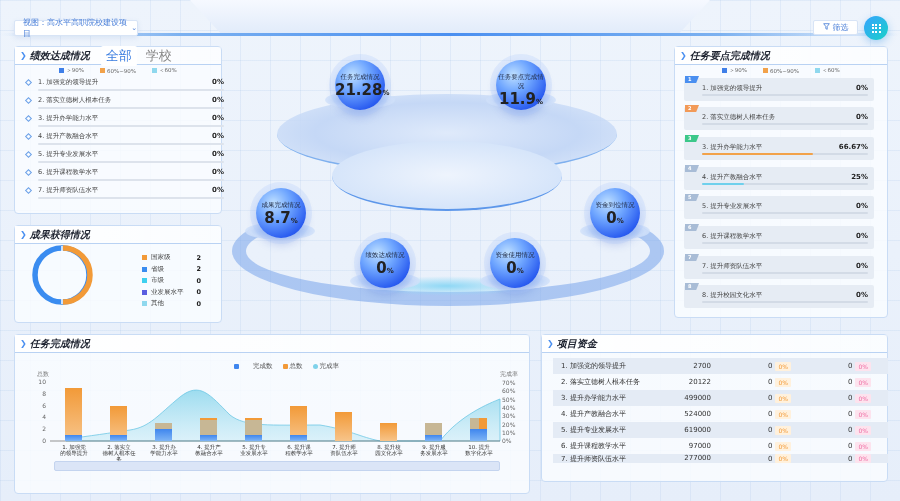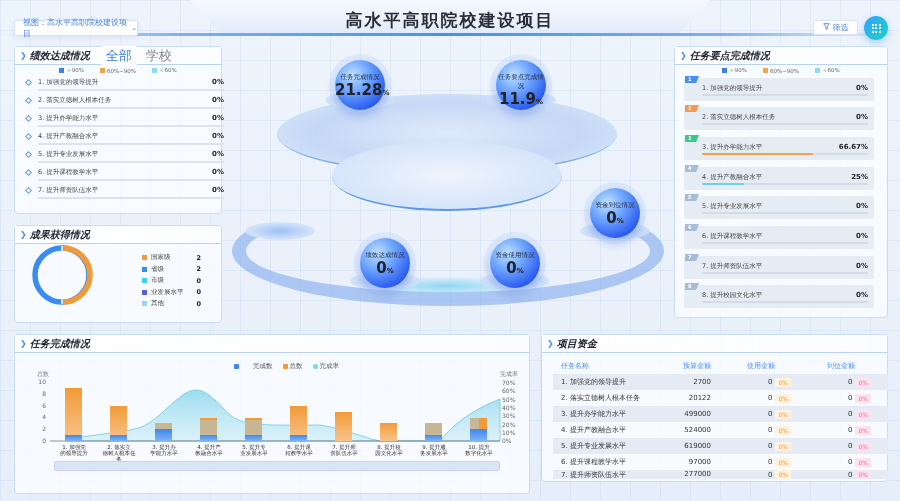--- a/index.html
+++ b/index.html
@@ -84,21 +84,20 @@
 .kp-row .fill{position:absolute;left:0;top:0;height:2px;border-radius:1px}
 </style>
 </head>
 <body>
 
 <div class="bg-grid"></div>
 
 <div class="header">
   <div class="header-band"></div>
   <div class="header-line"></div>
-  <div class="header-title">高水平高职院校建设项目</div>
 </div>
 <div class="view-select">
   <span>视图：高水平高职院校建设项目</span>
   <span class="chev">⌄</span>
 </div>
 <div class="filter-btn">
   <span>
     <svg width="7" height="7" viewBox="0 0 10 10">
         <path d="M1 1h8L6 5v4L4 8V5z" fill="none" stroke="#4a7fd8" stroke-width="1.2"></path>
       </svg>
@@ -236,20 +235,24 @@
   <div class="sphere" style="left:103px;top:14px">
     <div class="sl">任务完成情况</div>
     <div class="sv"><span>21.28</span><small>%</small></div>
   </div>
   <div class="pedestal" style="left:254px;top:45px"></div>
   <div class="sphere" style="left:264px;top:14px">
     <div class="sl">任务要点完成情况</div>
     <div class="sv"><span>11.9</span><small>%</small></div>
   </div>
   <div class="pedestal" style="left:13px;top:176px"></div>
+  <div class="sphere" style="left:24px;top:142px">
+    <div class="sl">成果完成情况</div>
+    <div class="sv"><span>8.7</span><small>%</small></div>
+  </div>
   <div class="pedestal" style="left:348px;top:176px"></div>
   <div class="sphere" style="left:358px;top:142px">
     <div class="sl">资金到位情况</div>
     <div class="sv"><span>0</span><small>%</small></div>
   </div>
   <div class="pedestal" style="left:118px;top:226px"></div>
   <div class="sphere" style="left:128px;top:192px">
     <div class="sl">绩效达成情况</div>
     <div class="sv"><span>0</span><small>%</small></div>
   </div>
@@ -449,26 +452,20 @@
 </svg>
 <div style="position:absolute;left:54px;top:461px;width:446px;height:10px;background:#dbe5f7;border:1px solid #c4d4ef;border-radius:2px"></div>
 
 <div class="panel" style="left:541px;top:334px;width:347px;height:148px">
   <div class="panel-head">
     <span class="arr">❯</span>
     <span class="ttl">项目资金</span>
   </div>
 </div>
 <div class="ftable">
-  <div class="fhead">
-    <span class="c1">任务名称</span>
-    <span class="c2">预算金额</span>
-    <span class="c3" style="justify-content:center;padding-left:20px">使用金额</span>
-    <span class="c4" style="justify-content:center;padding-left:20px">到位金额</span>
-  </div>
   <div class="frow alt">
     <span class="c1">1. 加强党的领导提升</span>
       <span class="c2">2700</span>
     <span class="c3">
         <span>0</span>
         <span class="badge-o">0%</span>
       </span>
     <span class="c4">
         <span>0</span>
         <span class="badge-p">0%</span>

